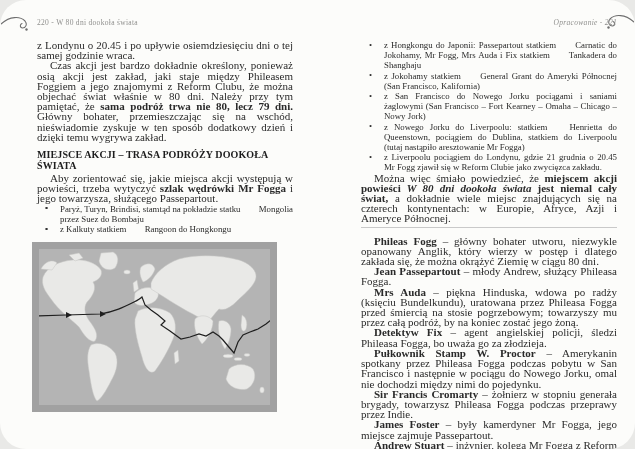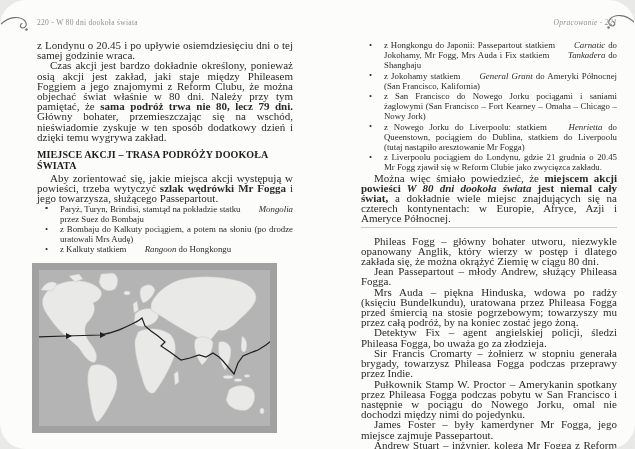--- a/index.html
+++ b/index.html
@@ -35,23 +35,23 @@
     width:231px;height:156px;margin:8px 0 0 -5px;
     border:7px solid #a1a1a1;background:#b4b4b4;box-sizing:content-box;
   }
   .map-frame svg{display:block;}
   .chapter-heading{
     font-family:"Liberation Sans",sans-serif;font-size:9.5px;
     color:#9b9b9b;text-align:right;letter-spacing:.8px;
     margin:9px 0 0 0;font-weight:700;
   }
   .heading-rule{border:none;border-top:1px solid #c9c9c9;margin:3px 0 8px 0;}
-  .char-name{font-weight:400;}
+  .char-name{font-weight:700;}
   .rich-b{font-weight:700;margin-top:36px;}
-  .rich-i{font-style:italic;padding-left:16px;}
+  .rich-i{padding-left:16px;}
   .rich-bi{font-weight:700;font-style:italic;}
   .flourish{position:absolute;}
   .flourish-left{left:1px;top:13px;}
   .flourish-right{right:1px;top:11px;}
 </style>
 </head>
 <body>
 
 <div class="spread">
 
@@ -79,21 +79,20 @@
     <ul class="route-list">
       <li>
         <span class="marker">•</span>
       </li>
       <li>
         <span class="marker">•</span>
         <span><span>Paryż, Turyn, Brindisi, stamtąd na pokładzie statku </span><span class="rich-i">Mongolia</span><span> przez Suez do Bombaju</span></span>
       </li>
       <li>
         <span class="marker">•</span>
-        <span><span>z Bombaju do Kalkuty pociągiem, a potem na słoniu (po drodze uratowali Mrs Audę)</span></span>
       </li>
       <li>
         <span class="marker">•</span>
         <span><span>z Kalkuty statkiem </span><span class="rich-i">Rangoon</span><span> do Hongkongu</span></span>
       </li>
     </ul>
 
     <div class="map-frame">
       <svg width="231" height="156" viewBox="0 0 231 156" preserveAspectRatio="none">
         <rect x="0" y="0" width="231" height="156" fill="#b4b4b4"></rect>
@@ -168,19 +167,19 @@
     </ul>
 
     <p class="body"><span>Można więc śmiało powiedzieć, że </span><span class="rich-b">miejscem akcji powieści </span><span class="rich-bi">W 80 dni dookoła świata</span><span class="rich-b"> jest niemal cały świat,</span><span> a dokładnie wiele miejsc znajdujących się na czterech kontynentach: w Europie, Afryce, Azji i Ameryce Północnej.</span></p>
 
     <hr class="heading-rule">
 
     <p class="body"><span class="char-name">Phileas Fogg</span><span> – główny bohater utworu, niezwykle opanowany Anglik, który wierzy w postęp i dlatego zakłada się, że można okrążyć Ziemię w ciągu 80 dni.</span></p>
     <p class="body"><span class="char-name">Jean Passepartout</span><span> – młody Andrew, służący Phileasa Fogga.</span></p>
     <p class="body"><span class="char-name">Mrs Auda</span><span> – piękna Hinduska, wdowa po radży (księciu Bundelkundu), uratowana przez Phileasa Fogga przed śmiercią na stosie pogrzebowym; towarzyszy mu przez całą podróż, by na koniec zostać jego żoną.</span></p>
     <p class="body"><span class="char-name">Detektyw Fix</span><span> – agent angielskiej policji, śledzi Phileasa Fogga, bo uważa go za złodzieja.</span></p>
+    <p class="body"><span class="char-name">Pułkownik Stamp W. Proctor</span><span> – Amerykanin spotkany przez Phileasa Fogga podczas pobytu w San Francisco i następnie w pociągu do Nowego Jorku, omal nie dochodzi między nimi do pojedynku.</span></p>
     <p class="body"><span class="char-name">Sir Francis Cromarty</span><span> – żołnierz w stopniu generała brygady, towarzysz Phileasa Fogga podczas przeprawy przez Indie.</span></p>
-    <p class="body"><span class="char-name">Pułkownik Stamp W. Proctor</span><span> – Amerykanin spotkany przez Phileasa Fogga podczas pobytu w San Francisco i następnie w pociągu do Nowego Jorku, omal nie dochodzi między nimi do pojedynku.</span></p>
     <p class="body"><span class="char-name">James Foster</span><span> – były kamerdyner Mr Fogga, jego miejsce zajmuje Passepartout.</span></p>
     <p class="body"><span class="char-name">Andrew Stuart</span><span> – inżynier, kolega Mr Fogga z Reform Clubu, pomysłodawca zakładu o możliwość okrążenia świata w 80 dni.</span></p>
   </div>
 
 </div>
 
 </body></html>

